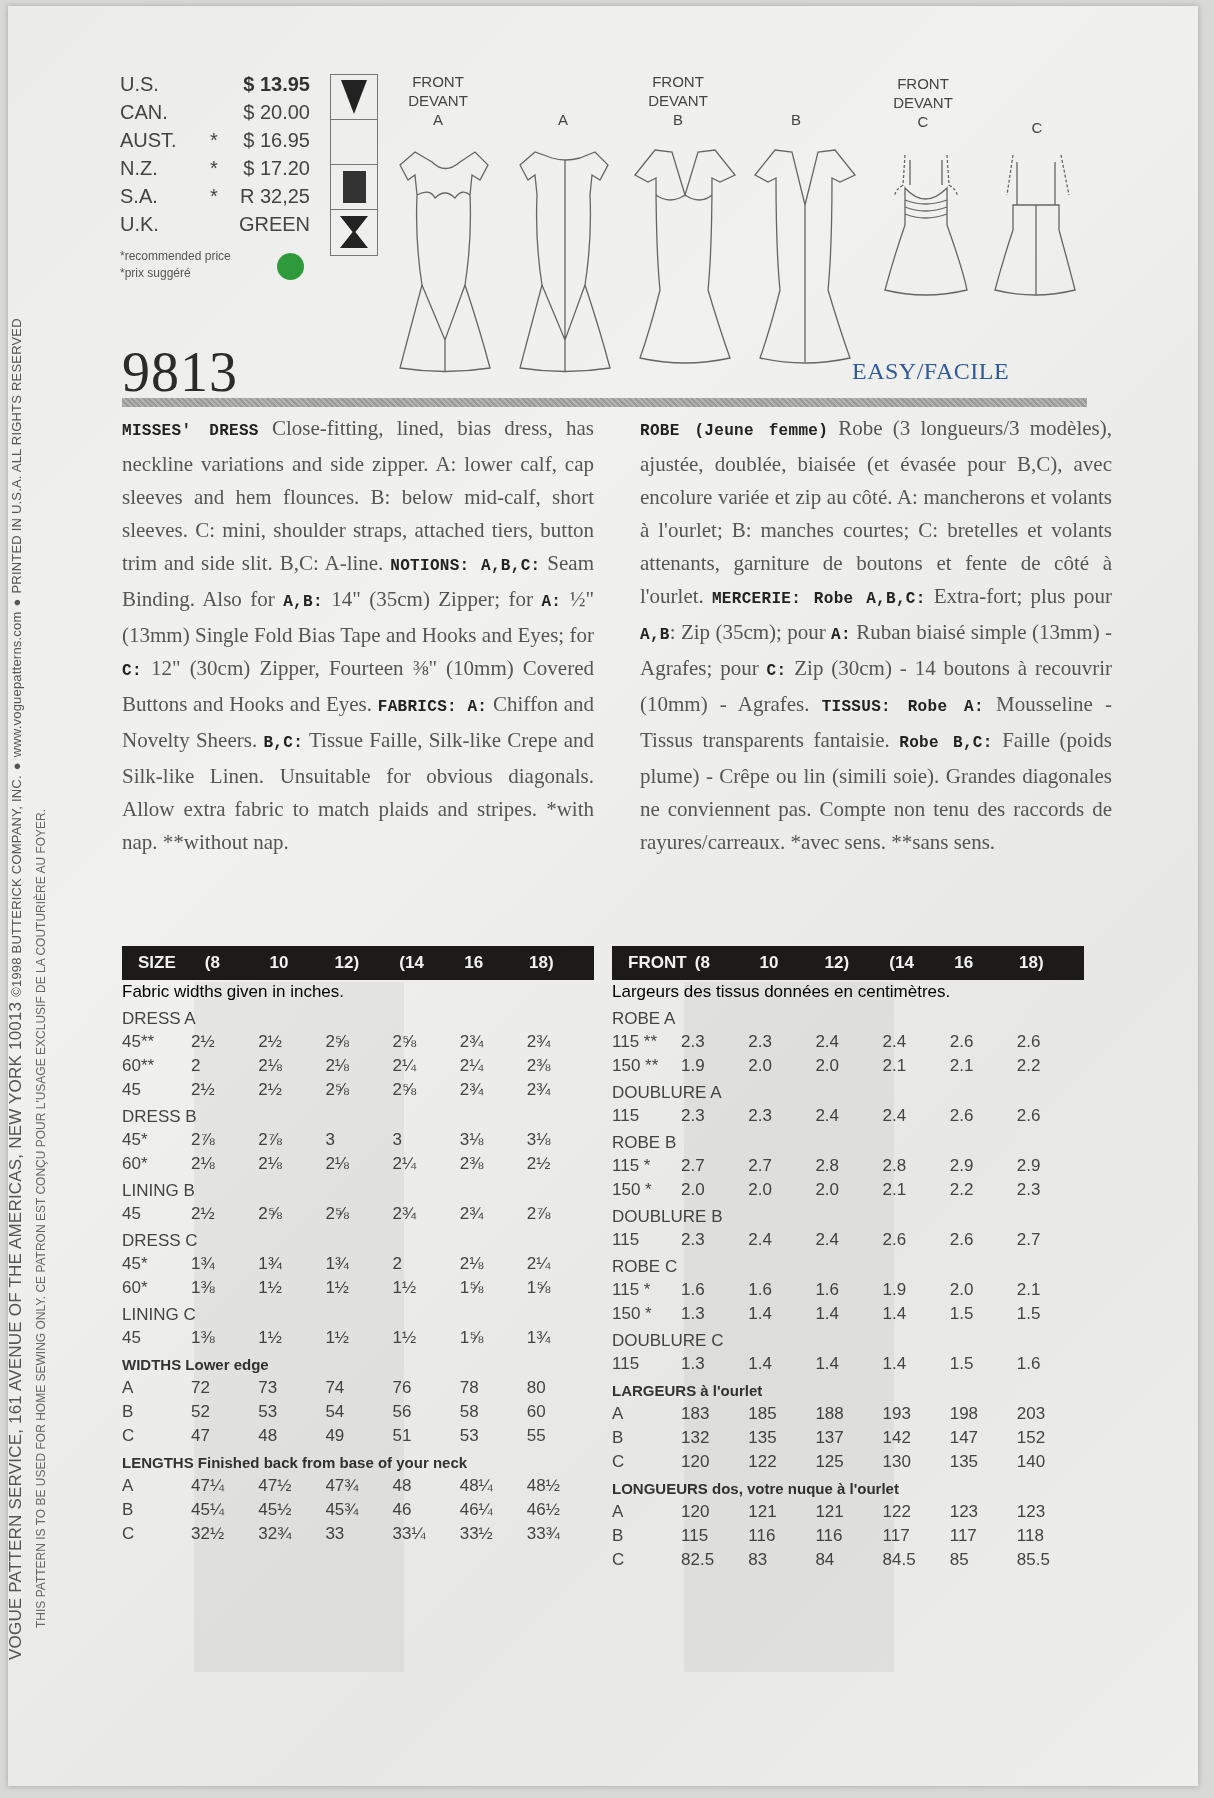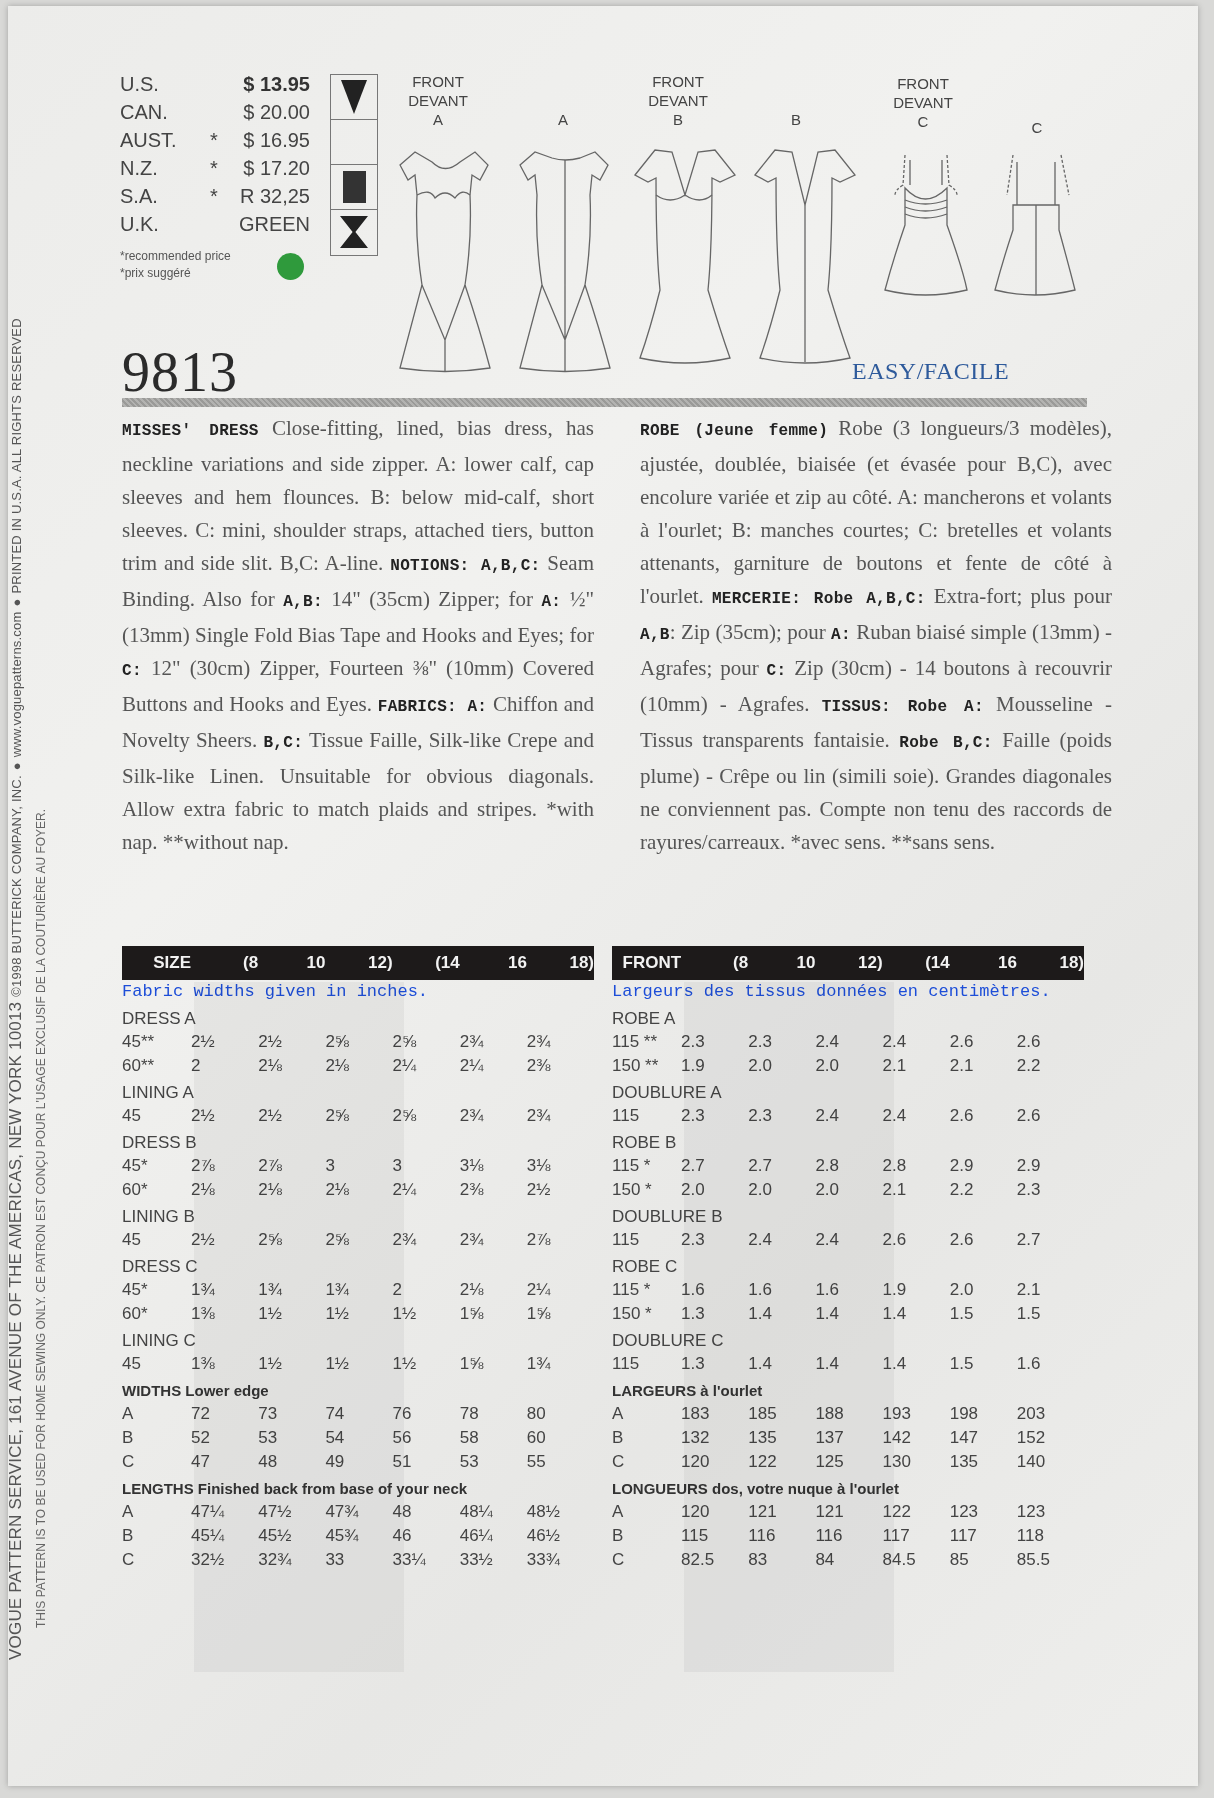--- a/index.html
+++ b/index.html
@@ -36,23 +36,23 @@
   .col{position:absolute;top:412px;width:472px;}
   .col-left{left:122px;}
   .col-right{left:640px;}
   .desc{font-family:"Liberation Serif",serif;font-size:21px;line-height:33px;color:#555;text-align:justify;}
   .desc b{font-family:Liberation Mono, monospace;font-size:16px;color:#222;letter-spacing:.3px;}
 
   .tbl{position:absolute;top:946px;width:472px;}
   .tbl-left{left:122px;}
   .tbl-right{left:612px;}
   .tbl-shade{position:absolute;top:36px;height:690px;background:rgba(0,0,0,.045);}
-  .tbl-head{display:flex;background:#1d1a1a;color:#f2f2f2;font-weight:bold;font-size:17px;height:34px;align-items:center;padding-left:0;text-align:right;}
+  .tbl-head{display:flex;background:#1d1a1a;color:#f2f2f2;font-weight:bold;font-size:17px;height:34px;align-items:center;padding-left:16px;}
   .tbl-head span{display:block;}
-  .cap{font-size:17px;color:#1d4ed8;height:24px;line-height:24px;font-family:Liberation Mono, monospace;}
+  .cap{font-size:17px;color:#000000;height:24px;line-height:24px;}
   .grp{font-size:17px;color:#444;height:22px;line-height:22px;margin-top:4px;}
   .grp.bold{font-weight:bold;font-size:15px;color:#333;}
   .trow{display:flex;font-size:17px;color:#444;height:24px;line-height:24px;}
   .trow span{display:block;}
   .c0{width:72px;}
   .c1,.c2,.c3,.c4,.c5,.c6{width:70px;}
   .tbl-head .c0{width:72px;}
 </style>
 </head>
 <body>
@@ -242,21 +242,20 @@
     </div>
     <div class="trow">
       <span class="c0">60**</span>
       <span class="c1">2</span>
       <span class="c2">2⅛</span>
       <span class="c3">2⅛</span>
       <span class="c4">2¼</span>
       <span class="c5">2¼</span>
       <span class="c6">2⅜</span>
     </div>
-    <div class="grp">LINING A</div>
     <div class="trow">
       <span class="c0">45</span>
       <span class="c1">2½</span>
       <span class="c2">2½</span>
       <span class="c3">2⅝</span>
       <span class="c4">2⅝</span>
       <span class="c5">2¾</span>
       <span class="c6">2¾</span>
     </div>
     <div class="grp">DRESS B</div>

